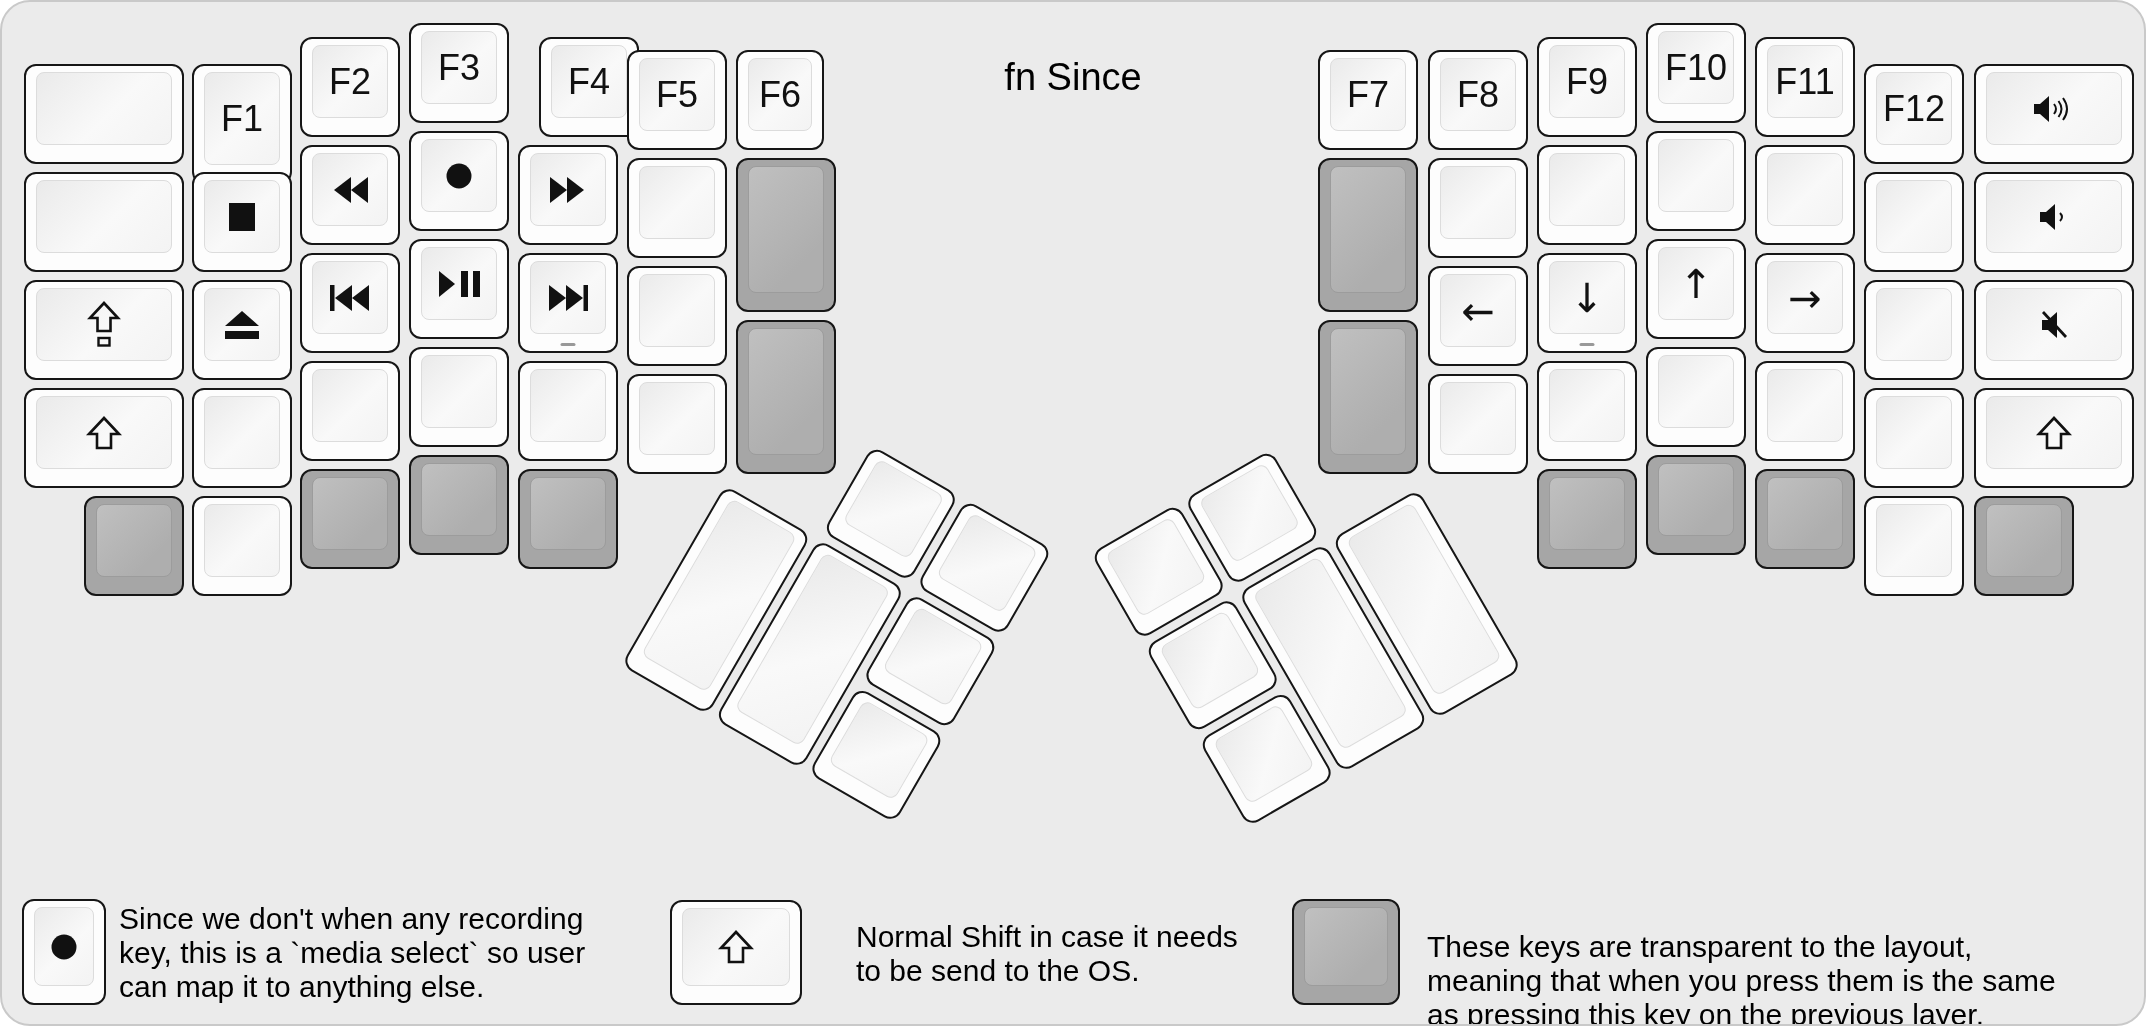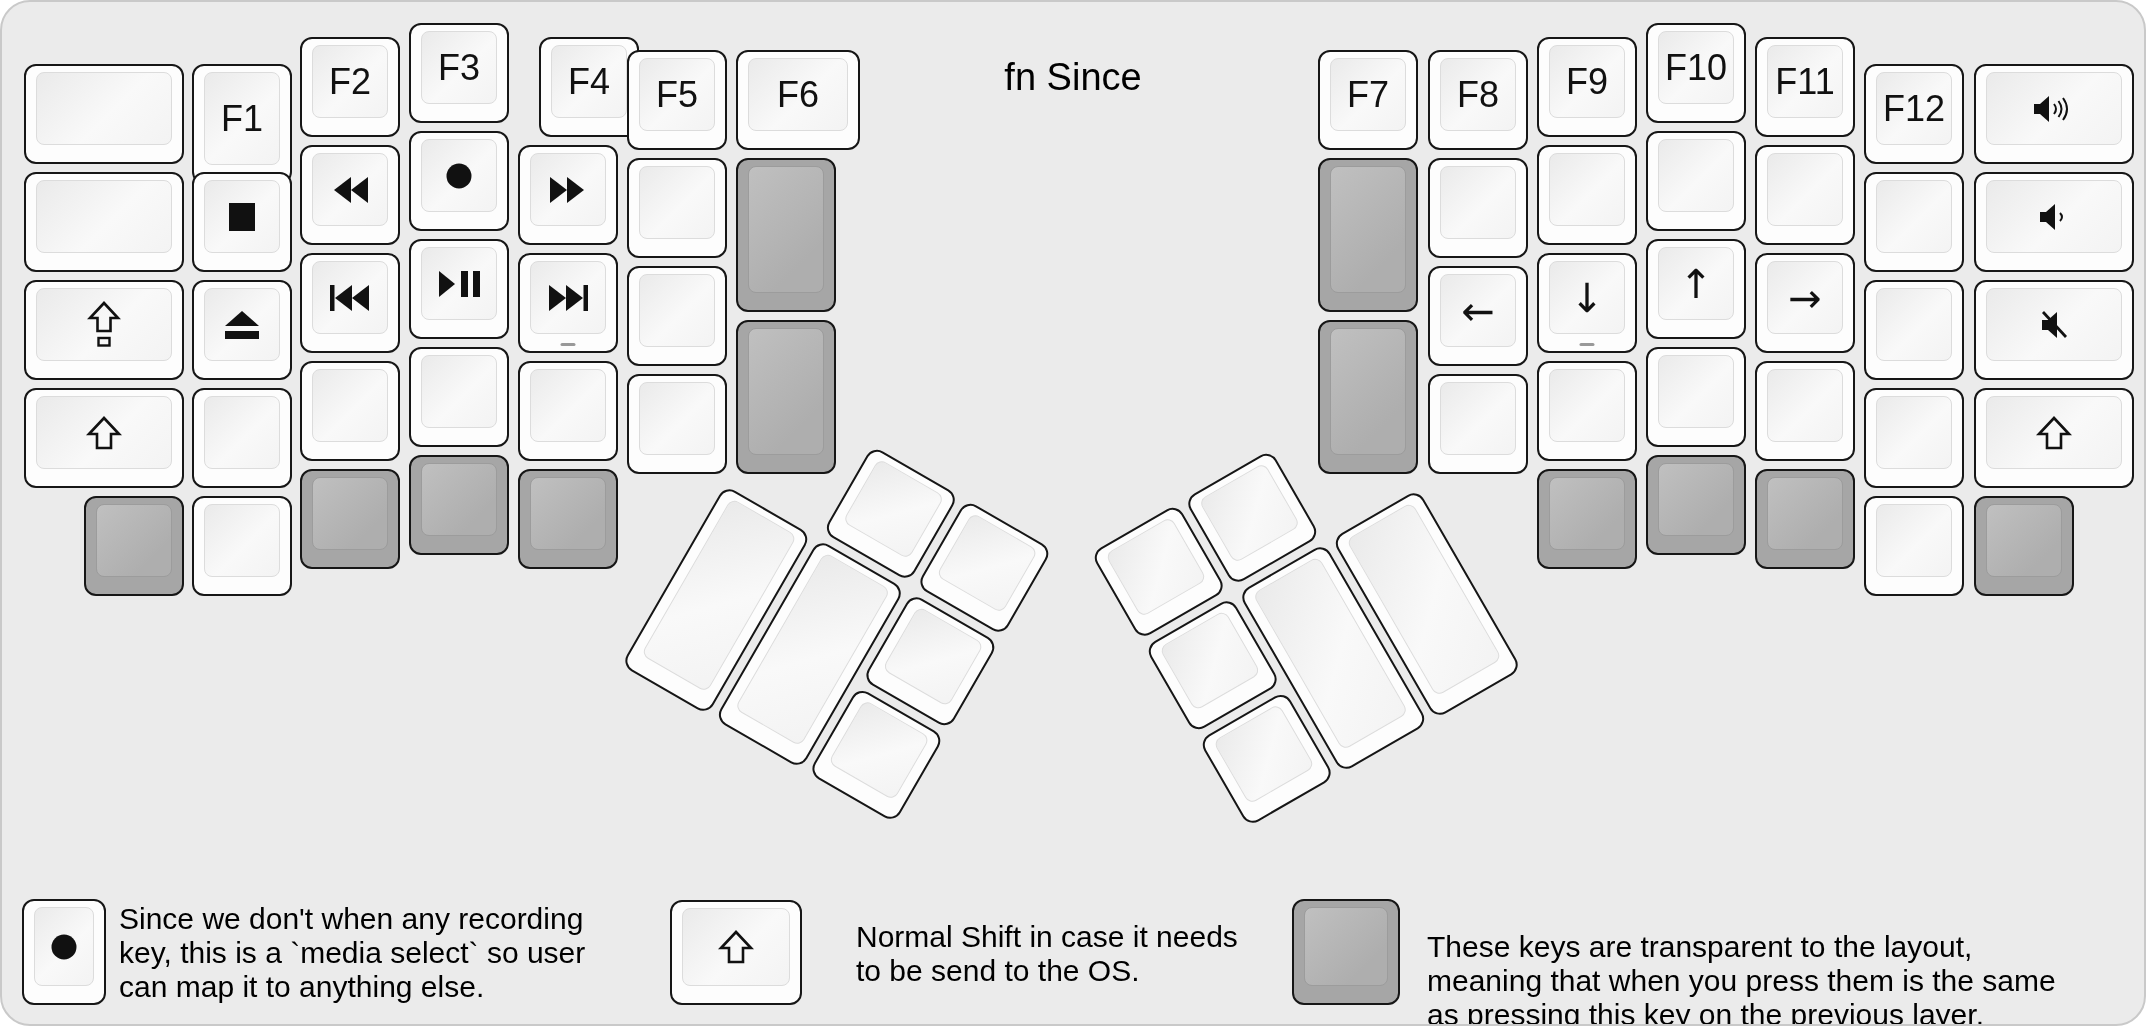--- a/index.html
+++ b/index.html
@@ -77,21 +77,21 @@
       <div class="key white" style="left: 537px; top: 35px; width: 100px; height: 100px;">
         <div class="face">
           <span class="keylabel">F4</span>
         </div>
       </div>
       <div class="key white" style="left: 625px; top: 48px; width: 100px; height: 100px;">
         <div class="face">
           <span class="keylabel">F5</span>
         </div>
       </div>
-      <div class="key white" style="left: 734px; top: 48px; width: 124px; height: 100px;">
+      <div class="key white" style="left: 734px; top: 48px; width: 88px; height: 100px;">
         <div class="face">
           <span class="keylabel">F6</span>
         </div>
       </div>
       <div class="key white" style="left: 22px; top: 170px; width: 160px; height: 100px;">
         <div class="face"></div>
       </div>
       <div class="key white" style="left: 190px; top: 170px; width: 100px; height: 100px;">
         <div class="face">
           <span class="icon">

